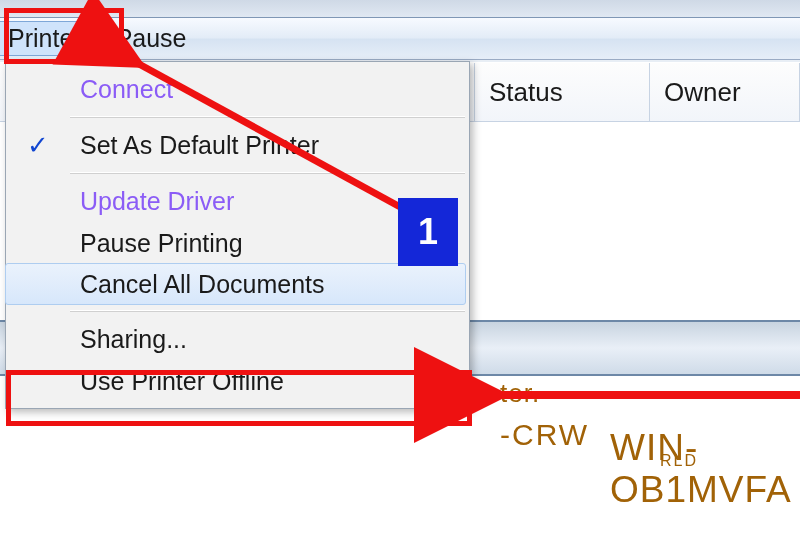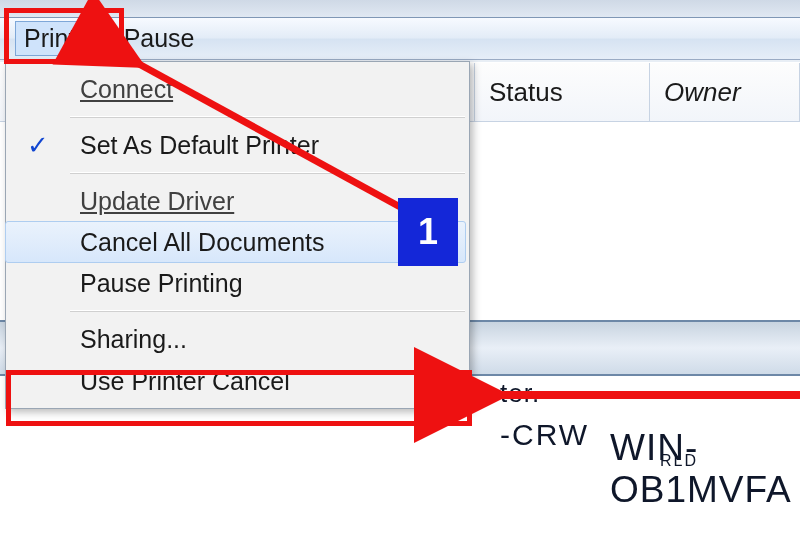--- a/index.html
+++ b/index.html
@@ -15,22 +15,21 @@
       height: 18px;
       background: linear-gradient(#cfd9e6, #e0e8f2);
       border-bottom: 1px solid #7f97b5;
     }
     .menu-bar {
       height: 42px;
       background: linear-gradient(#f7faff, #e3ecf7 48%, #d6e3f2 52%, #e6eef8);
       border-bottom: 1px solid #9aabc4;
       display: flex;
       align-items: center;
-      padding-left: 16px;
-      gap: 10px;
+      gap: 18px;
       font-size: 25px;
       color: #1a1a1a;
     }
     .menu-bar .mi { padding: 2px 8px; cursor: default; }
     .menu-bar .mi.open { background: #cfe3fb; outline: 1px solid #7ea7d8; }
 
     .list-header {
       position: absolute;
       top: 62px; left: 0; right: 0;
       height: 60px;
@@ -42,42 +41,42 @@
       font-size: 26px;
       z-index: 0;
     }
     .list-header .col {
       border-right: 1px solid #c7d3e3;
       display: flex; align-items: center;
       padding-left: 14px;
     }
     .col-docname { width: 475px; }
     .col-status  { width: 175px; }
-    .col-owner   { flex: 1; border-right: none; font-style: italic; }
+    .col-owner   { flex: 1; border-right: none; }
 
     .list-body {
       position: absolute;
       top: 122px; left: 0; right: 0; bottom: 0;
       background: #fff;
       z-index: 0;
     }
 
     .mid-divider {
       position: absolute;
       left: 0; right: 0; top: 320px;
       height: 56px;
       background: linear-gradient(#c8d4e0,#e9eff7,#cfdbe8);
       border-top: 2px solid #6d88a7;
       border-bottom: 2px solid #6d88a7;
       z-index: 0;
     }
 
     .bg-text {
       position: absolute;
-      color: #0f172a;
+      color: #a16207;
       font-size: 26px;
       letter-spacing: 1px;
       z-index: 0;
     }
 
     .dropdown {
       position: absolute;
       left: 5px; top: 61px;
       width: 465px;
       background: #f2f2f2;
@@ -86,21 +85,21 @@
       padding: 6px 4px 6px 0;
       z-index: 50;
     }
     .dropdown .dd-item {
       display: flex; align-items: center;
       height: 42px;
       padding-left: 2px;
       color: #1a1a1a;
       font-size: 25px;
     }
-    .dropdown .dd-item.disabled { color: #404040; text-decoration: underline; }
+    .dropdown .dd-item.disabled { color: #8b5cf6; }
     .dropdown .dd-item.hover {
       background: linear-gradient(#eaf2fc,#d7e7fb);
       border: 1px solid #aecdf0;
       border-radius: 3px;
       margin: -1px;
     }
     .dropdown .dd-item .check {
       width: 60px; text-align: center;
       color: #1146d1;
       font-size: 26px;
@@ -168,36 +167,36 @@
   <div class="dd-sep"></div>
   <div class="dd-item">
     <span class="check">✓</span>
     <span class="lbl">Set As Default Printer</span>
   </div>
   <div class="dd-sep"></div>
   <div class="dd-item disabled">
     <span class="check"></span>
       <span class="lbl">Update Driver</span>
   </div>
+  <div class="dd-item">
+    <span class="check"></span>
+      <span class="lbl">Pause Printing</span>
+  </div>
   <div class="dd-item hover">
     <span class="check"></span>
       <span class="lbl">Cancel All Documents</span>
   </div>
-  <div class="dd-item">
-    <span class="check"></span>
-      <span class="lbl">Pause Printing</span>
-  </div>
   <div class="dd-sep"></div>
   <div class="dd-item">
     <span class="check"></span>
       <span class="lbl">Sharing...</span>
   </div>
   <div class="dd-item">
     <span class="check"></span>
-      <span class="lbl">Use Printer Cancel</span>
+      <span class="lbl">Use Printer Offline</span>
   </div>
 </div>
 
 <div class="annot red-box red-box-1"></div>
 <div class="annot red-box red-box-2"></div>
 
 <div class="callout">1</div>
 
 <svg class="arrow" style="left:0; top:0;" width="800" height="533">
   <defs>

